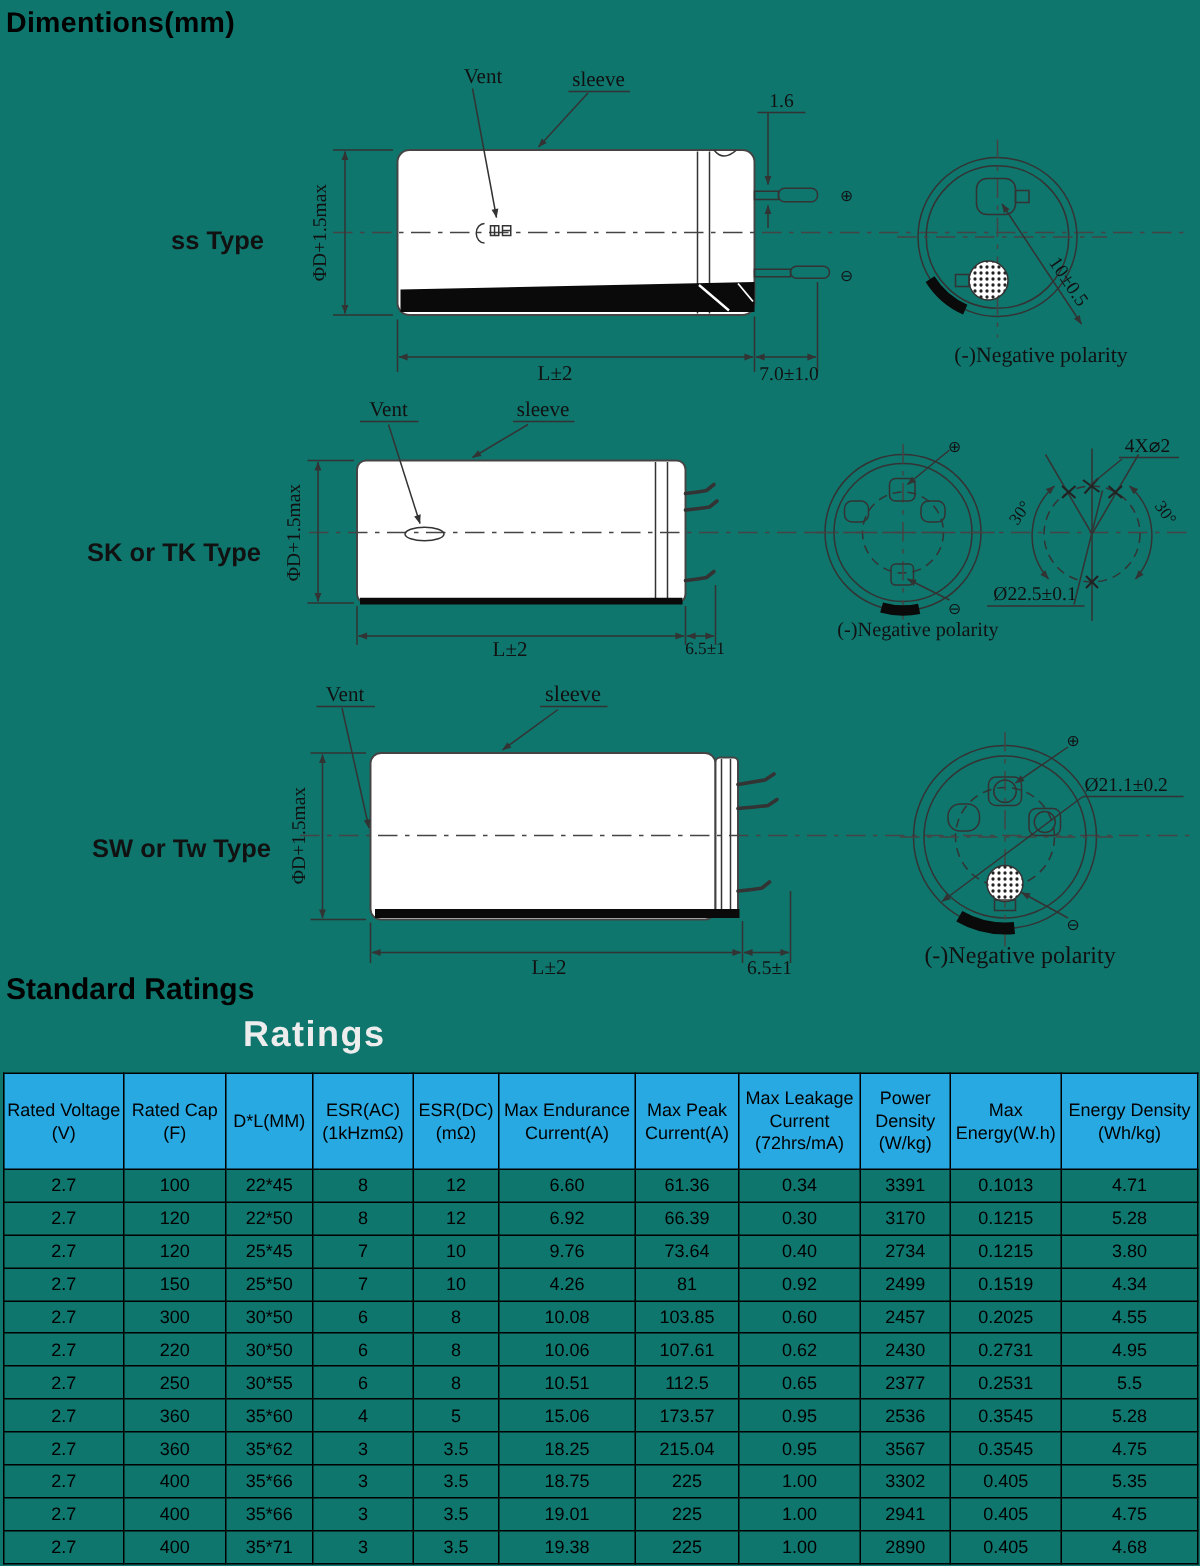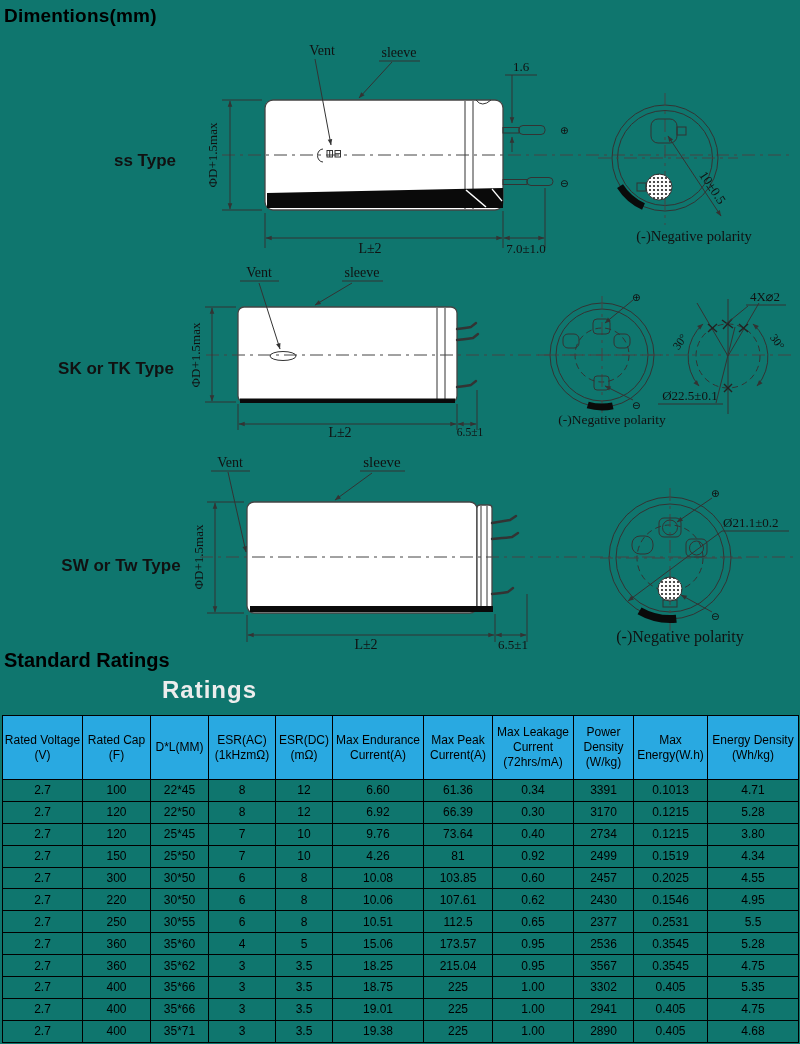--- a/index.html
+++ b/index.html
@@ -392,21 +392,21 @@
         <tr>
           <td>2.7</td>
           <td>220</td>
           <td>30*50</td>
           <td>6</td>
           <td>8</td>
           <td>10.06</td>
           <td>107.61</td>
           <td>0.62</td>
           <td>2430</td>
-          <td>0.1546</td>
+          <td>0.2731</td>
           <td>4.95</td>
         </tr>
         <tr>
           <td>2.7</td>
           <td>250</td>
           <td>30*55</td>
           <td>6</td>
           <td>8</td>
           <td>10.51</td>
           <td>112.5</td>

